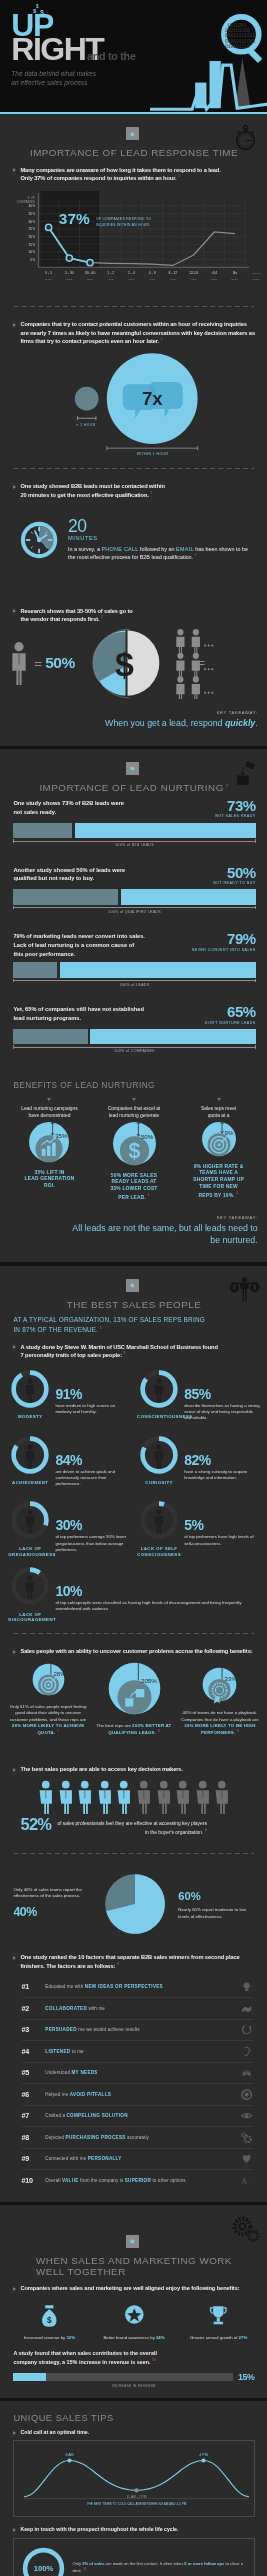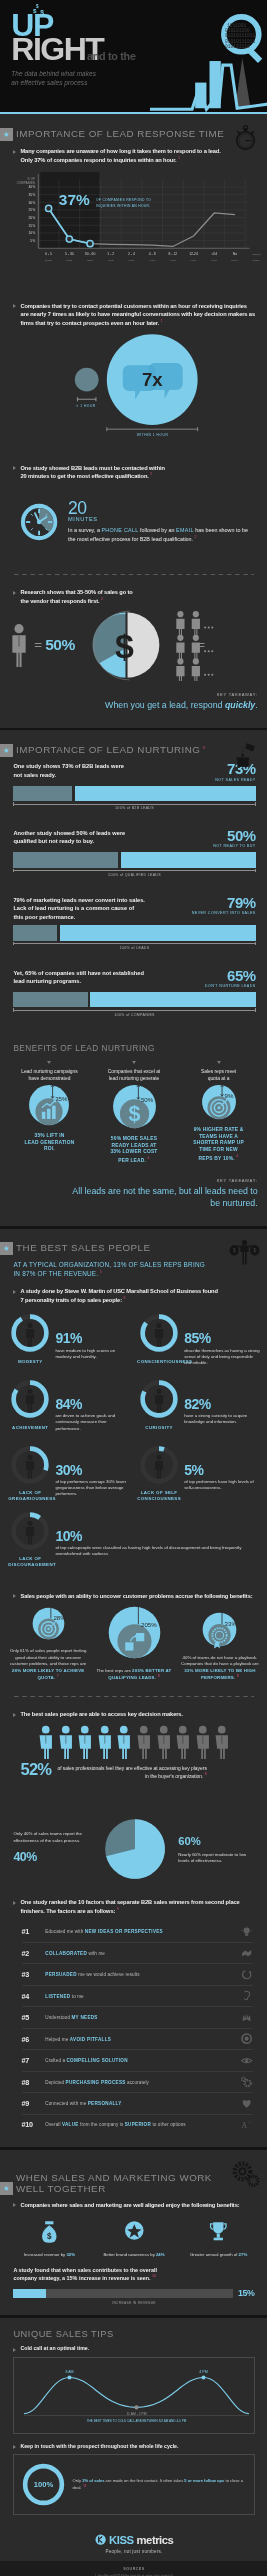--- a/index.html
+++ b/index.html
@@ -41,22 +41,22 @@
   .hero-sub {
     margin-top: 6.2px; font-size: 6.4px; font-style: italic;
     color: #6f6f6f; line-height: 1.45; letter-spacing: 0.1px;
   }
   .hero-art { position: absolute; right: 0; top: 0; width: 118px; height: 120px; z-index: 1; }
   .hero-rule { height: 2.1px; background: #7dcdeb; }
 
   
   .section { padding: 0 0 3.1px 0; position: relative; }
   .sec-head {
-    display: flex; align-items: center; gap: 0; position: relative;
-    padding: 13.4px 0 3.1px 0; min-height: 30px;
+    display: flex; align-items: center; gap: 8px; position: relative;
+    padding: 13.4px 0 3.1px 0; min-height: 30px; flex-direction: column;
   }
   .star-box {
     width: 13px; height: 13px; background: #8a8a8a;
     display: flex; align-items: center; justify-content: center;
     flex: 0 0 auto; margin-right: 3.1px;
   }
   .star-box svg { width: 6.7px; height: 6.7px; }
   .sec-title {
     font-size: 9.8px; color: #8c8c8c; letter-spacing: 0.5px; font-weight: normal;
     line-height: 1.12; text-transform: uppercase;
@@ -1004,21 +1004,21 @@
             <text x="1" y="18" font-size="15" fill="#9a9a9a" font-family="Liberation Serif, serif">A</text>
             <text x="13" y="9" font-size="9" fill="#9a9a9a" font-family="Liberation Serif, serif">++</text>
           </svg>
         </div>
       </div>
   </div>
 
   <div class="divider-bar"></div>
 
   <div class="section">
-    <div class="sec-head" style="align-items:flex-end;padding-top:23px">
+    <div class="sec-head" style="align-items:center;padding-top:30px">
       <div class="star-box">
         <svg viewBox="0 0 24 24">
           <polygon points="12,2 15,9 22,9.5 16.5,14 18.5,21 12,17 5.5,21 7.5,14 2,9.5 9,9" fill="#7dcdeb"></polygon>
         </svg>
       </div>
       <div class="sec-title">
         <div>WHEN SALES AND MARKETING WORK</div>
           <div>WELL TOGETHER</div>
       </div>
       <svg class="sec-icon" viewBox="0 0 60 56">

